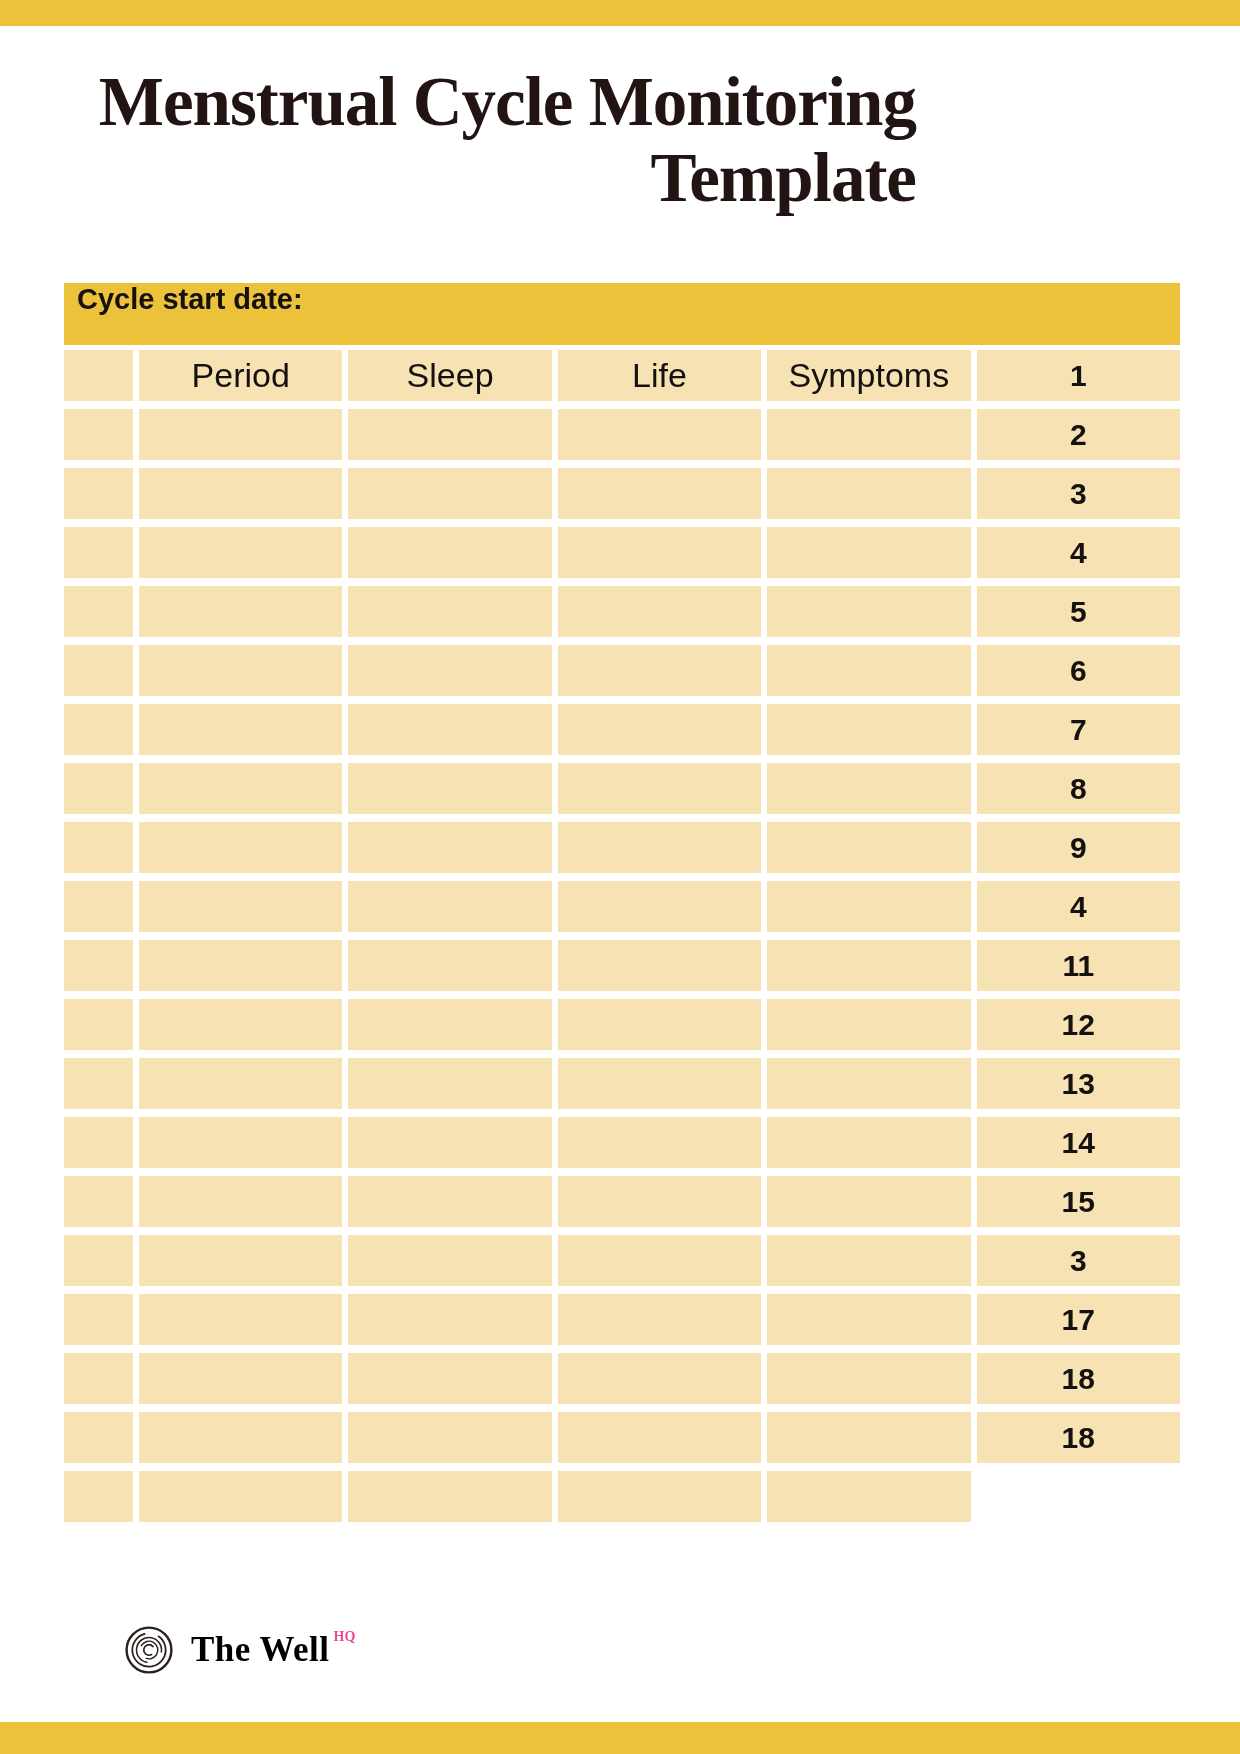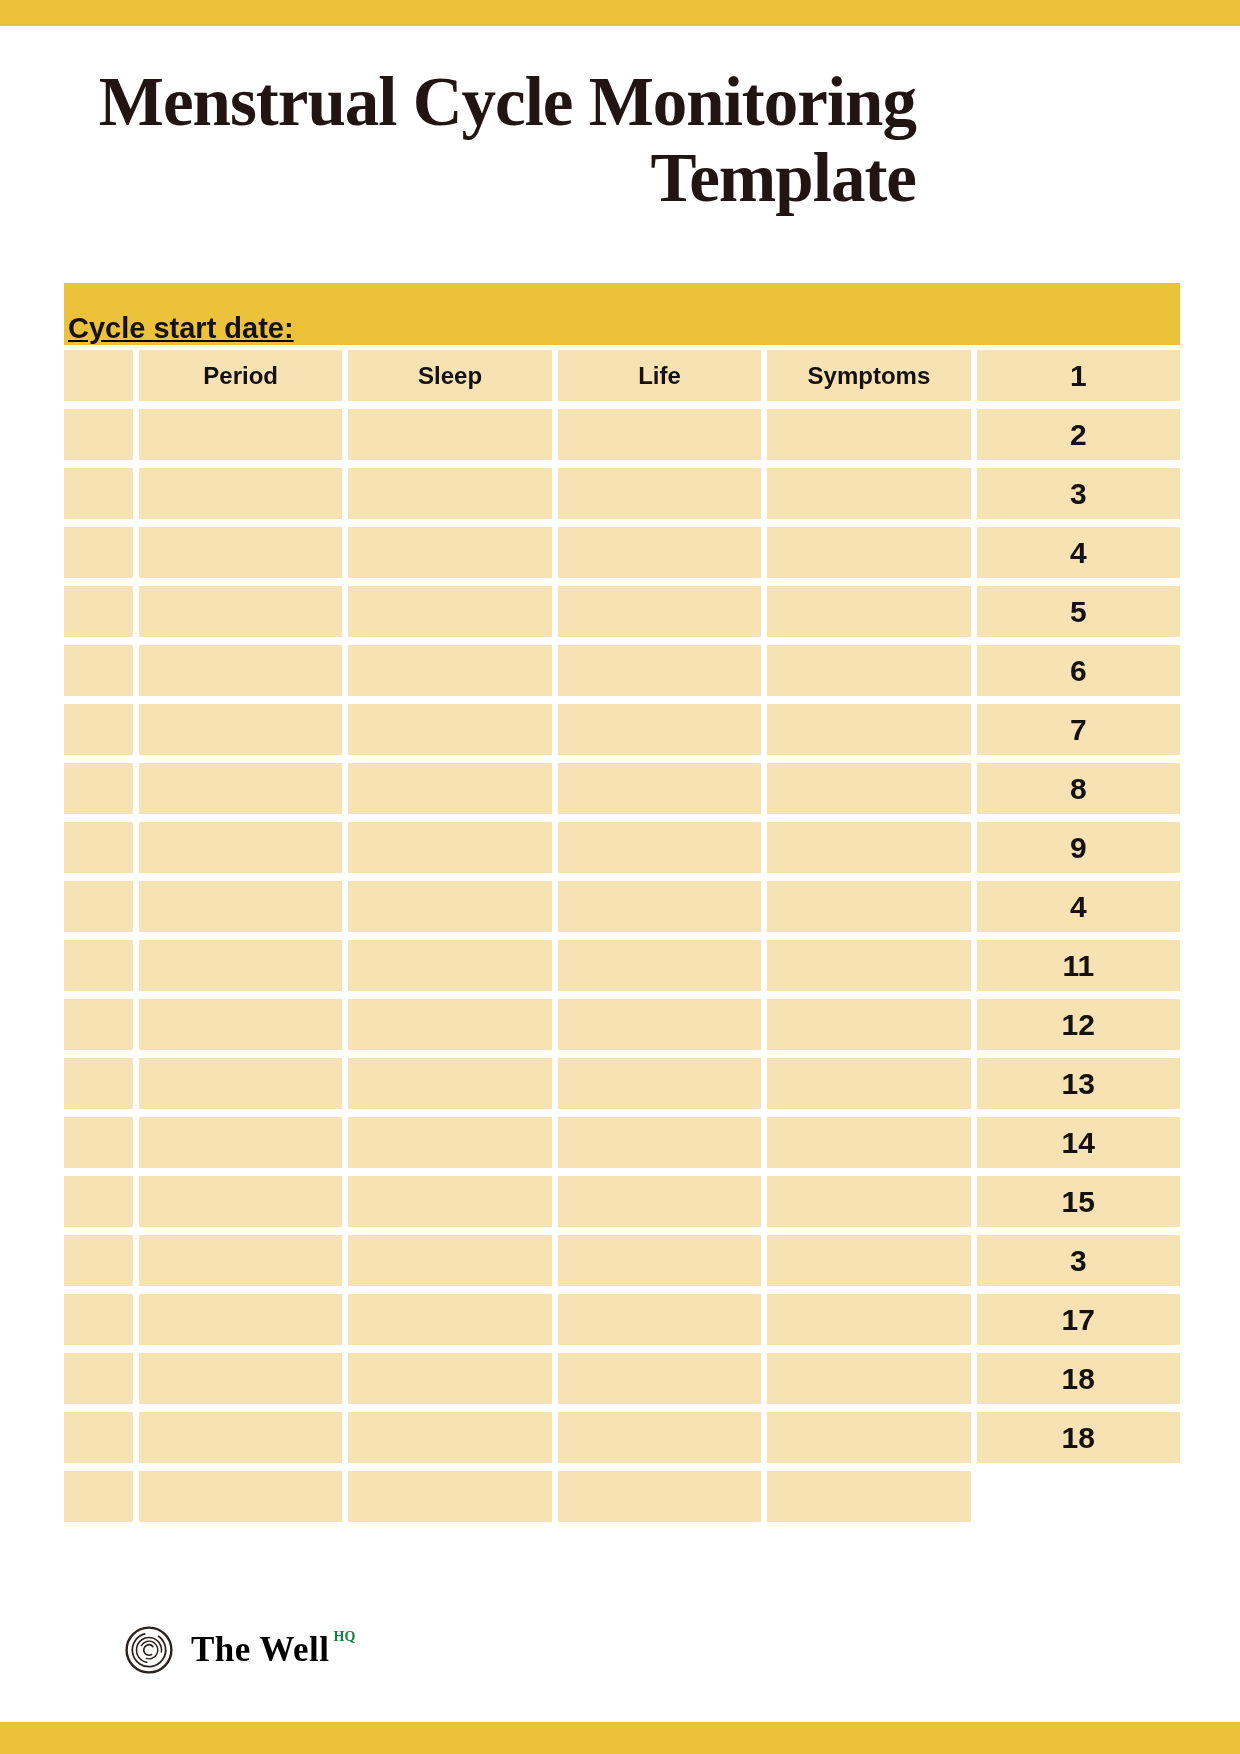--- a/index.html
+++ b/index.html
@@ -45,23 +45,22 @@
   }
 
   .cycle-bar {
     position: absolute;
     left: 64px;
     top: 283px;
     width: 1116px;
     height: 62px;
     background: var(--accent-gold);
     display: flex;
-    align-items: flex-end;
-    padding-left: 4px;
-    text-decoration: underline;
+    align-items: flex-start;
+    padding-left: 13px;
   }
   .cycle-bar .label {
     font-size: 29px;
     font-weight: bold;
     color: var(--ink);
   }
 
   .tracking-table {
     position: absolute;
     left: 64px;
@@ -73,21 +72,21 @@
     row-gap: 8px;
     grid-auto-rows: 51px;
   }
   .tracking-table .cell {
     background: var(--cell-cream);
     display: flex;
     align-items: center;
     justify-content: center;
     color: var(--ink);
   }
-  .tracking-table .cell.header { font-weight: bold; font-size: 24px; }
+  .tracking-table .cell.header { font-weight: normal; font-size: 34px; }
   .tracking-table .cell.rownum { font-weight: bold; font-size: 30px; }
 
   .footer-brand {
     position: absolute;
     left: 124px;
     top: 1623px;
     height: 54px;
     display: flex;
     align-items: center;
   }
@@ -98,21 +97,21 @@
     font-weight: bold;
     font-size: 35px;
     color: #000000;
     margin-left: 17px;
     letter-spacing: 0.5px;
   }
   .footer-brand .brand-suffix {
     font-family: "Liberation Serif", serif;
     font-weight: bold;
     font-size: 14px;
-    color: #15803d;
+    color: #ec4899;
     align-self: flex-start;
     margin-top: 6px;
     margin-left: 4px;
   }
 </style>
 </head>
 <body>
 
 <div class="page">
 

